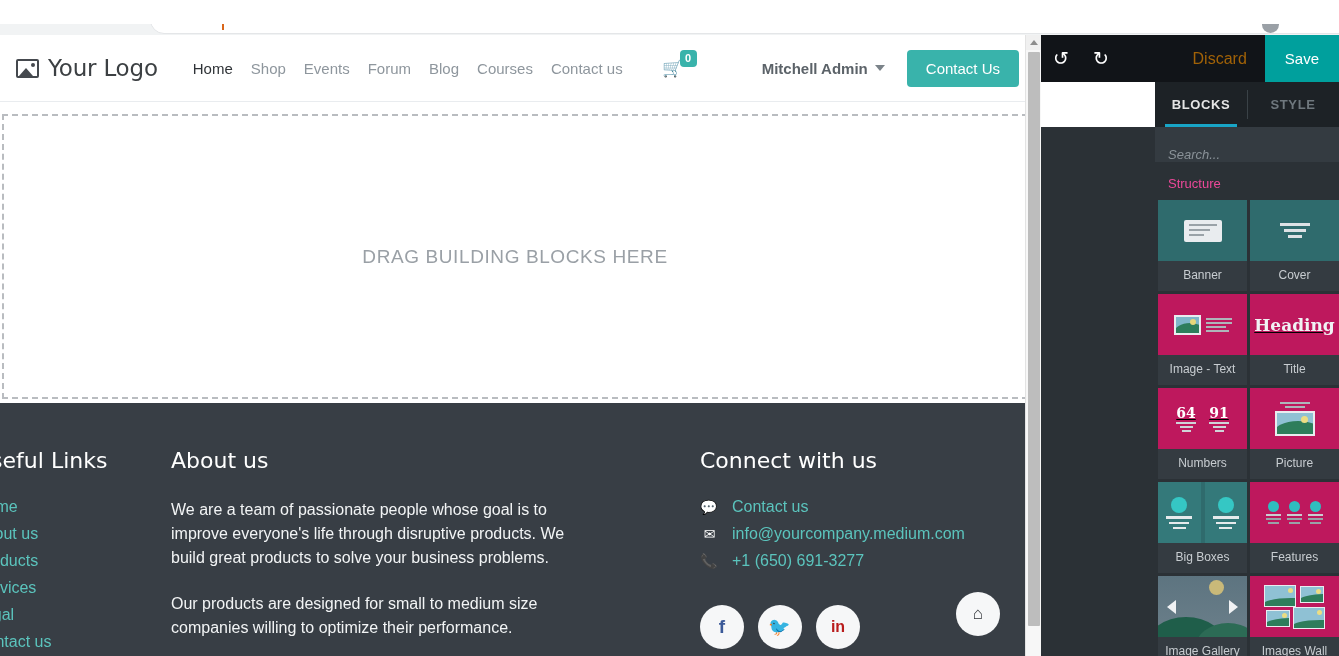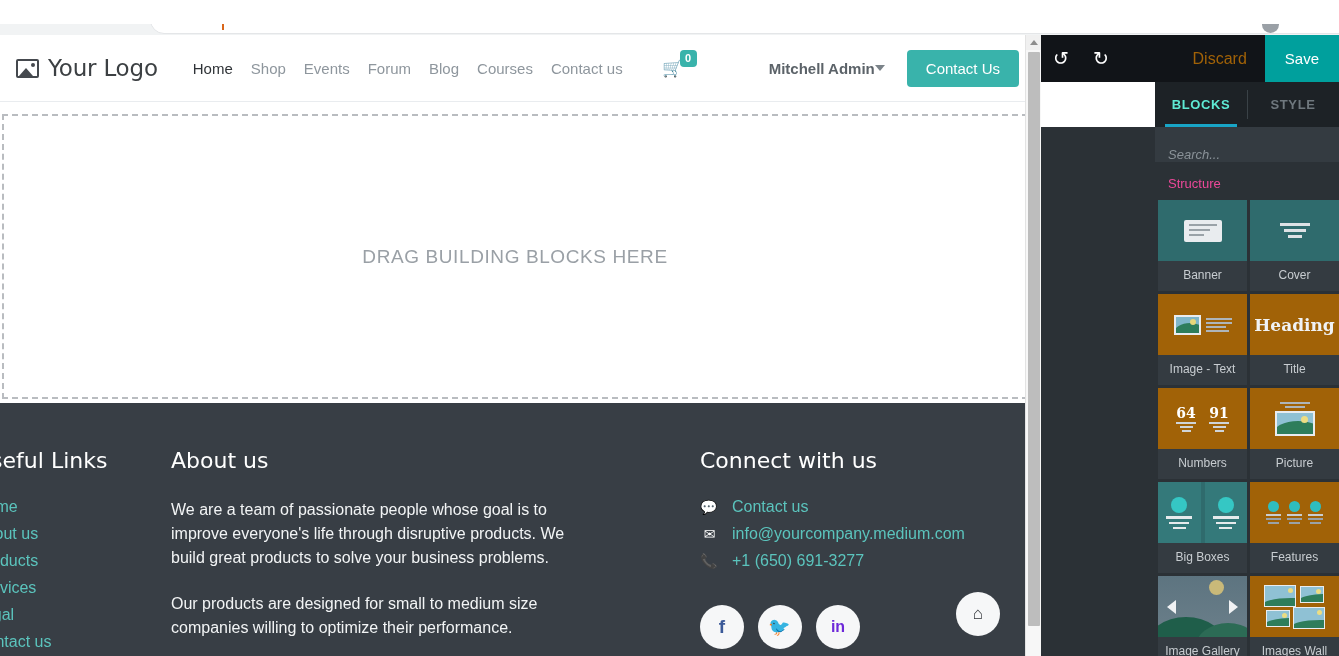--- a/index.html
+++ b/index.html
@@ -67,21 +67,21 @@
     min-width: 17px; height: 17px; border-radius: 4px;
     background: #39b3ab; color: #ffffff; font-size: 11px; font-weight: bold;
     display: flex; align-items: center; justify-content: center; padding: 0 3px;
   }
   .header-right {
     margin-left: auto; display: flex; align-items: center; gap: 22px;
     padding-right: 22px;
   }
   .user-menu {
     font-size: 15px; color: #5c6369; font-weight: bold; cursor: pointer;
-    display: flex; align-items: center; gap: 0;
+    display: flex; align-items: center; gap: 7px;
   }
   .caret {
     width: 0; height: 0; border-left: 5px solid transparent;
     border-right: 5px solid transparent; border-top: 6px solid #7b8389;
   }
   .btn-contact {
     background: #39b3ab; color: #ffffff; font-size: 15px;
     padding: 10px 19px; border-radius: 4px; border: none; cursor: pointer;
     font-family: "Liberation Sans", sans-serif;
   }
@@ -124,21 +124,21 @@
   }
   .fcontact-link { font-size: 16px; color: #5bc4bd; text-decoration: none; cursor: pointer; }
   .socials { display: flex; align-items: center; gap: 14px; margin-top: 26px; }
   .social {
     width: 44px; height: 44px; border-radius: 50%; background: #f6f7f8;
     display: flex; align-items: center; justify-content: center;
     font-size: 19px; font-weight: bold; cursor: pointer;
   }
   .social.fb { color: #3b5998; }
   .social.tw { color: #3aa9e0; font-size: 18px; }
-  .social.li { color: #6d28d9; font-size: 16px; }
+  .social.li { color: #b91c1c; font-size: 16px; }
   .social.home { color: #2f3337; font-size: 17px; margin-left: auto; }
   .socials-wrap { display: flex; align-items: center; width: 300px; }
 
   
   .site-scroll {
     position: absolute; left: 1025px; top: 11px; width: 16px; height: 645px;
     background: #f7f7f7; border-left: 1px solid #e3e3e3;
   }
   .site-scroll-up {
     position: absolute; left: 0; top: 0; width: 16px; height: 15px;
@@ -184,21 +184,21 @@
   }
   .tabs {
     position: absolute; left: 114px; top: 0; width: 184px; height: 45px;
     background: #1d2226; display: flex; align-items: stretch;
   }
   .tab {
     flex: 1; display: flex; align-items: center; justify-content: center;
     font-size: 13px; font-weight: bold; letter-spacing: 0.6px;
     color: #6f787e; cursor: pointer; position: relative;
   }
-  .tab.active { color: #5eead4; }
+  .tab.active { color: #e5e5e5; }
   .tab.active::after {
     content: ""; position: absolute; left: 10px; right: 10px; bottom: 0;
     height: 3px; background: #18a5c6;
   }
   .tab-divider {
     position: absolute; left: 50%; top: 8px; bottom: 8px; width: 1px;
     background: #3a4247;
   }
 
   .panel-content {
@@ -222,21 +222,21 @@
   .blocks-grid {
     display: grid; grid-template-columns: 1fr 1fr; gap: 3px;
     padding: 0 0 0 3px;
   }
   .block-card { background: #343b41; cursor: pointer; }
   .block-thumb {
     height: 61px; display: flex; align-items: center; justify-content: center;
     position: relative; overflow: hidden;
   }
   .block-thumb.teal { background: #2f6b6d; }
-  .block-thumb.dark { background: #a16207; }
+  .block-thumb.dark { background: #be185d; text-decoration: underline; }
   .block-label {
     text-align: center; font-size: 12px; color: #c8cdd1;
     padding: 7px 2px 8px 2px; line-height: 15px;
   }
 
   
   .art-banner {
     width: 38px; height: 22px; background: #e9ecef; border-radius: 2px;
     padding: 4px 5px; display: flex; flex-direction: column; gap: 3px;
   }

